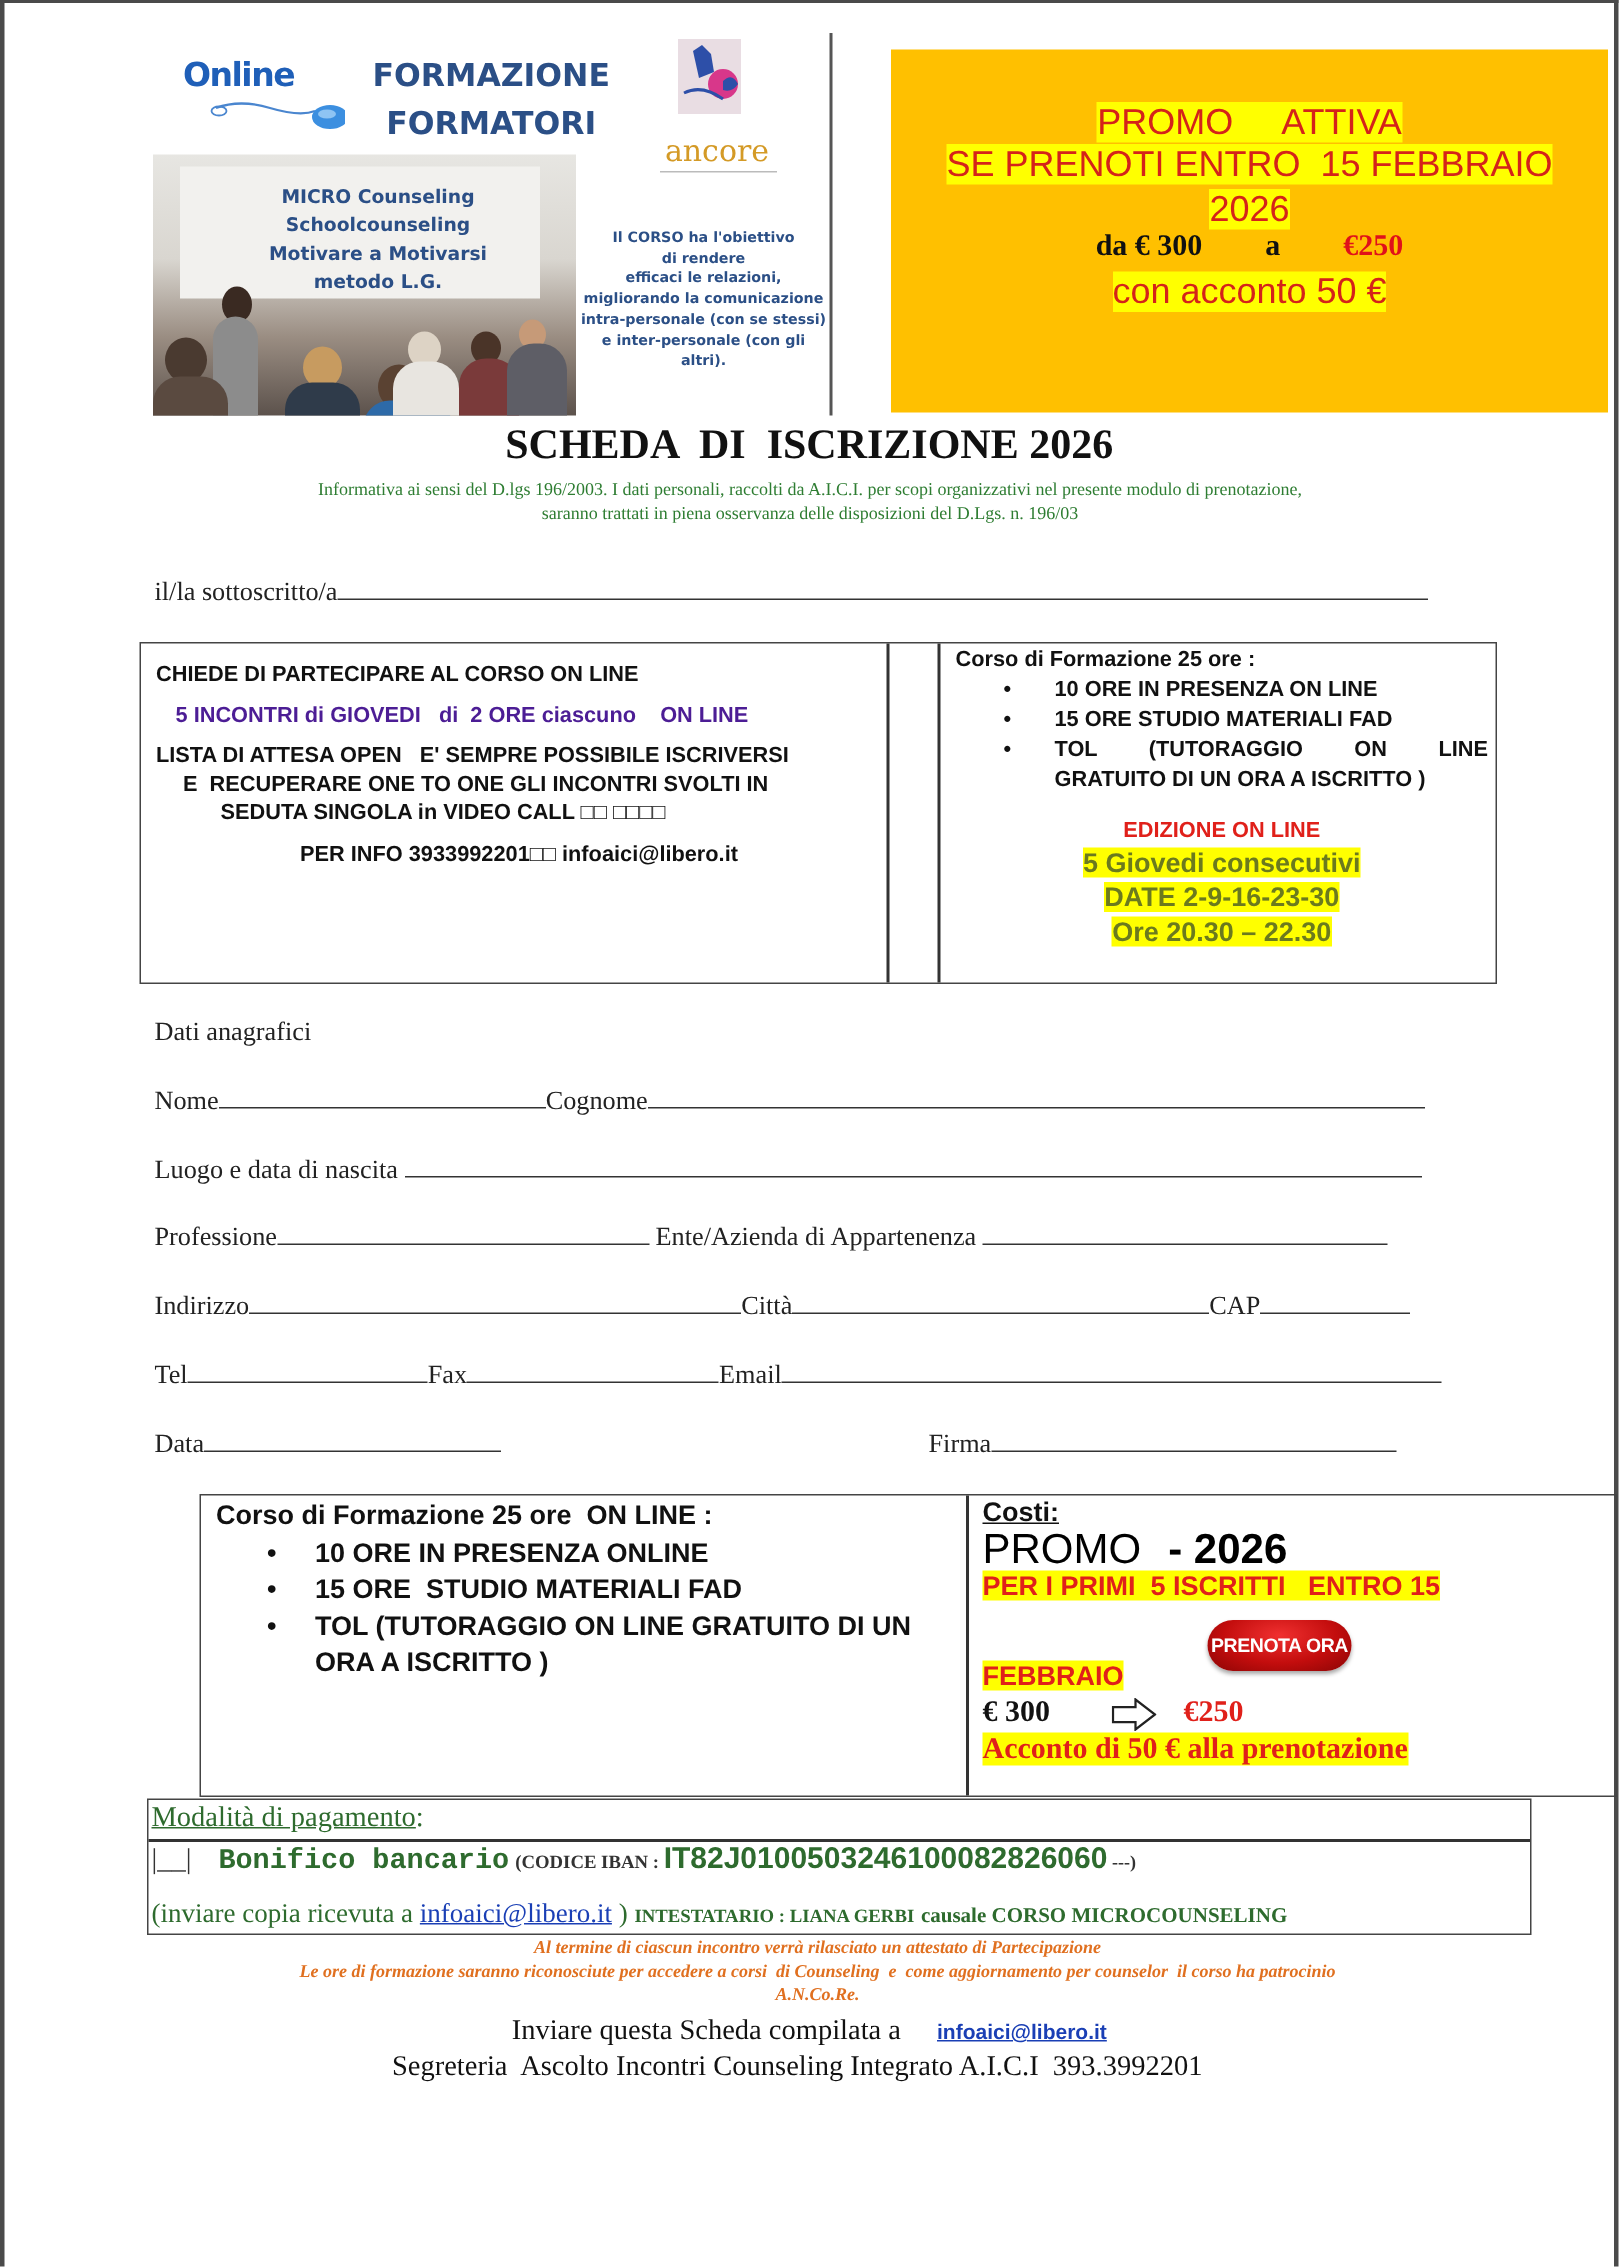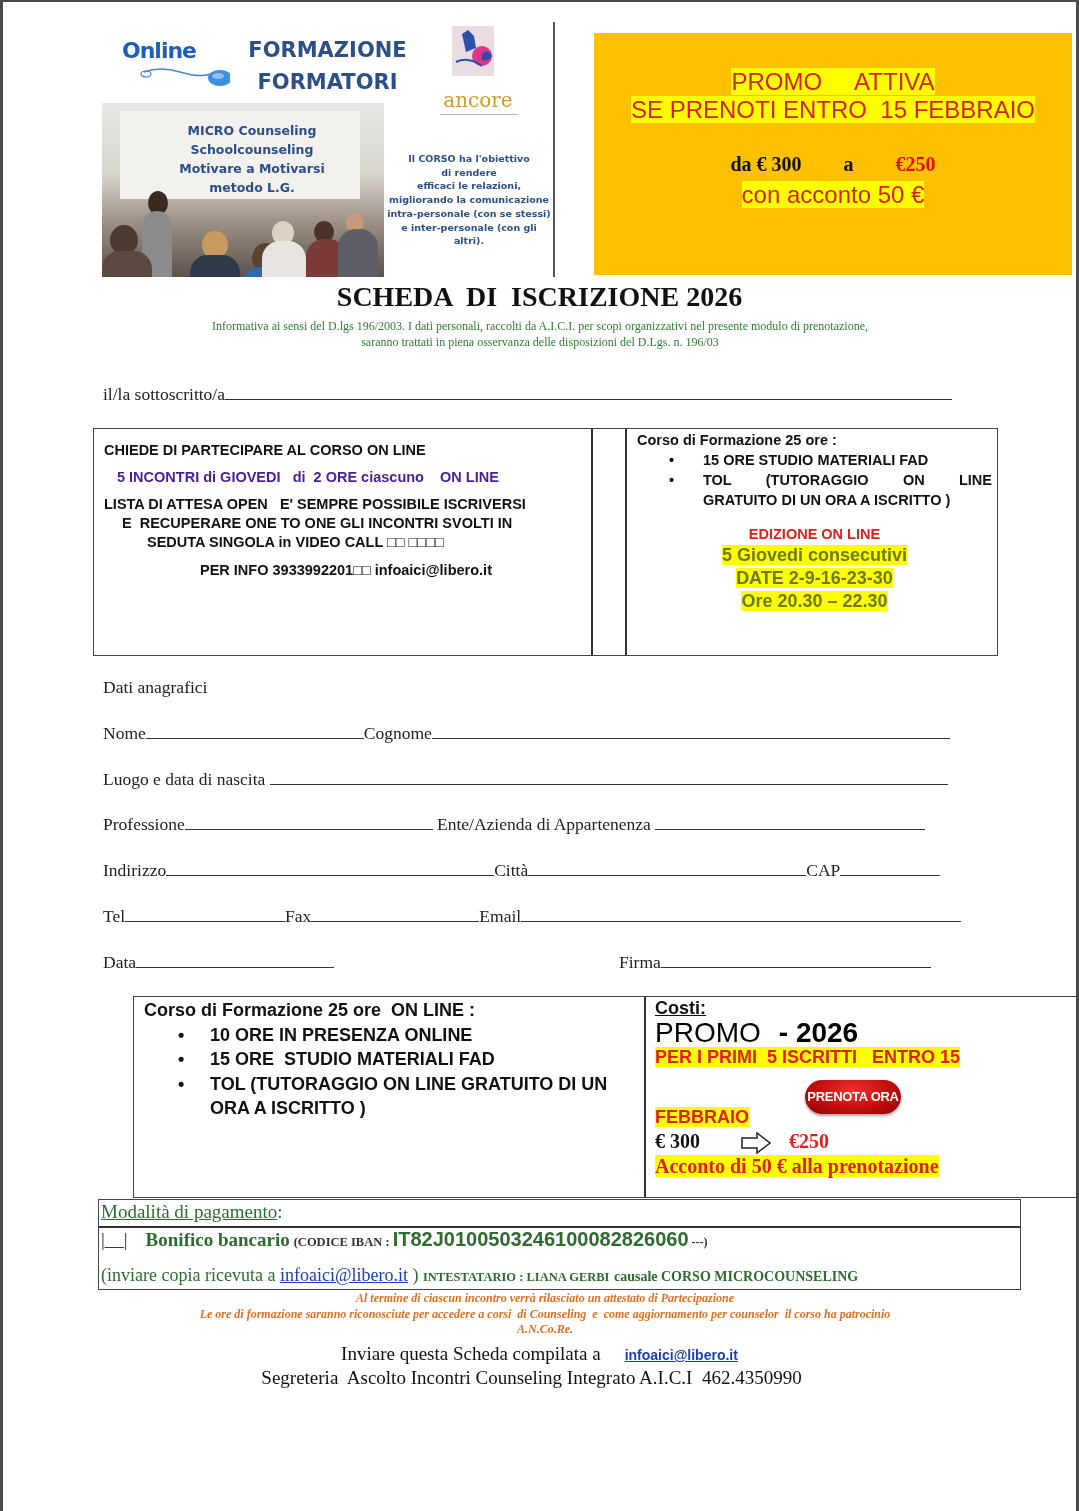--- a/index.html
+++ b/index.html
@@ -139,21 +139,21 @@
     cursor: pointer;
   }
 
   
   .pay { left: 98px; top: 1199px; width: 923px; height: 91px; border: 1.5px solid #444; box-sizing: border-box; }
   .pay .rowline { position: absolute; left: 0; right: 0; top: 26px; height: 1.5px; background: #333; }
   .pay-title { position: absolute; left: 2px; top: 1px; font-family: "Liberation Serif", serif; font-size: 19px; color: #2e6b2e; text-decoration: underline; }
   .pay-title .colon { text-decoration: none; display: inline-block; }
   .pay-line1 { position: absolute; left: 2px; top: 28px; white-space: nowrap; color: #2e6b2e; font-family: "Liberation Serif", serif; }
   .pay-line1 .check { font-size: 19px; color: #333; }
-  .pay-line1 .bon { font-weight: bold; font-size: 19px; margin-left: 18px; }
+  .pay-line1 .bon { font-weight: bold; font-size: 19px; margin-left: 18px; font-family: Liberation Mono, monospace; }
   .pay-line1 .smallcaps { font-weight: bold; font-size: 12.5px; color: #333; }
   .pay-line1 .iban { font-family: "Liberation Sans", sans-serif; font-weight: bold; font-size: 20px; color: #2e6b2e; }
   .pay-line1 .tail { font-weight: bold; font-size: 12px; color: #333; }
   .pay-line2 { position: absolute; left: 2px; top: 65px; white-space: nowrap; font-family: "Liberation Serif", serif; font-size: 18px; color: #2e6b2e; }
   .pay-line2 a { color: #1a3fb5; text-decoration: underline; }
   .pay-line2 .intest { font-weight: bold; font-size: 12.5px; color: #2e6b2e; }
   .pay-line2 .caus { font-weight: bold; font-size: 14px; color: #2e6b2e; }
 
   
   .notes {
@@ -234,20 +234,21 @@
   <div>migliorando la comunicazione</div>
   <div>intra-personale (con se stessi)</div>
   <div>e inter-personale (con gli altri).</div>
 </div>
 
 <div class="abs banner-divider"></div>
 
 <div class="abs promo">
   <div class="promo-l1 promo-line"><span class="hl" style="white-space:pre">PROMO     ATTIVA</span></div>
   <div class="promo-l2 promo-line"><span class="hl" style="white-space:pre">SE PRENOTI ENTRO  15 FEBBRAIO</span></div>
+  <div class="promo-l3 promo-line"><span class="hl">2026</span></div>
   <div class="promo-price">
     <span>da € 300</span><span class="gap"></span><span>a</span><span class="gap"></span><span class="new">€250</span>
   </div>
   <div class="promo-l5 promo-line"><span class="hl">con acconto 50 €</span></div>
 </div>
 
 <div class="abs doc-title" style="white-space:pre">SCHEDA  DI  ISCRIZIONE 2026</div>
 <div class="abs privacy">
   <div>Informativa ai sensi del D.lgs 196/2003. I dati personali, raccolti da A.I.C.I. per scopi organizzativi nel presente modulo di prenotazione,</div>
   <div>saranno trattati in piena osservanza delle disposizioni del D.Lgs. n. 196/03</div>
@@ -264,20 +265,21 @@
     <div>CHIEDE DI PARTECIPARE AL CORSO ON LINE</div>
     <div class="red" style="margin-top:8px;white-space:pre">5 INCONTRI di GIOVEDI   di  2 ORE ciascuno    ON LINE</div>
     <div style="margin-top:8px;white-space:pre">LISTA DI ATTESA OPEN   E' SEMPRE POSSIBILE ISCRIVERSI</div>
     <div style="padding-left:18px;white-space:pre">E  RECUPERARE ONE TO ONE GLI INCONTRI SVOLTI IN</div>
     <div style="padding-left:43px;white-space:pre">SEDUTA SINGOLA in VIDEO CALL □□ □□□□</div>
     <div style="margin-top:9px;padding-left:96px">PER INFO 3933992201□□ infoaici@libero.it</div>
   </div>
   <div class="t1-right">
     <div>Corso di Formazione 25 ore :</div>
     <ul class="bullets" style="line-height:20px">
+      <li>10 ORE IN PRESENZA ON LINE</li>
       <li>15 ORE  STUDIO MATERIALI FAD</li>
       <li style="text-align:justify;white-space:pre-wrap">TOL    (TUTORAGGIO    ON    LINE GRATUITO DI UN ORA A ISCRITTO )</li>
     </ul>
     <div class="edition" style="margin-top:14px">
       <div class="red">EDIZIONE ON LINE</div>
       <div class="olive"><span class="hl">5 Giovedi consecutivi</span></div>
       <div class="olive"><span class="hl">DATE 2-9-16-23-30</span></div>
       <div class="olive"><span class="hl">Ore 20.30 – 22.30</span></div>
     </div>
   </div>
@@ -355,13 +357,13 @@
 
 <div class="abs notes">
   <div>Al termine di ciascun incontro verrà rilasciato un attestato di Partecipazione</div>
   <div style="white-space:pre">Le ore di formazione saranno riconosciute per accedere a corsi  di Counseling  e  come aggiornamento per counselor  il corso ha patrocinio</div>
   <div>A.N.Co.Re.</div>
 </div>
 
 <div class="abs send">
   <span>Inviare questa Scheda compilata a</span><a>infoaici@libero.it</a>
 </div>
-<div class="abs secretary" style="white-space:pre">Segreteria  Ascolto Incontri Counseling Integrato A.I.C.I  462.4350990</div>
+<div class="abs secretary" style="white-space:pre">Segreteria  Ascolto Incontri Counseling Integrato A.I.C.I  393.3992201</div>
 
 </body></html>

